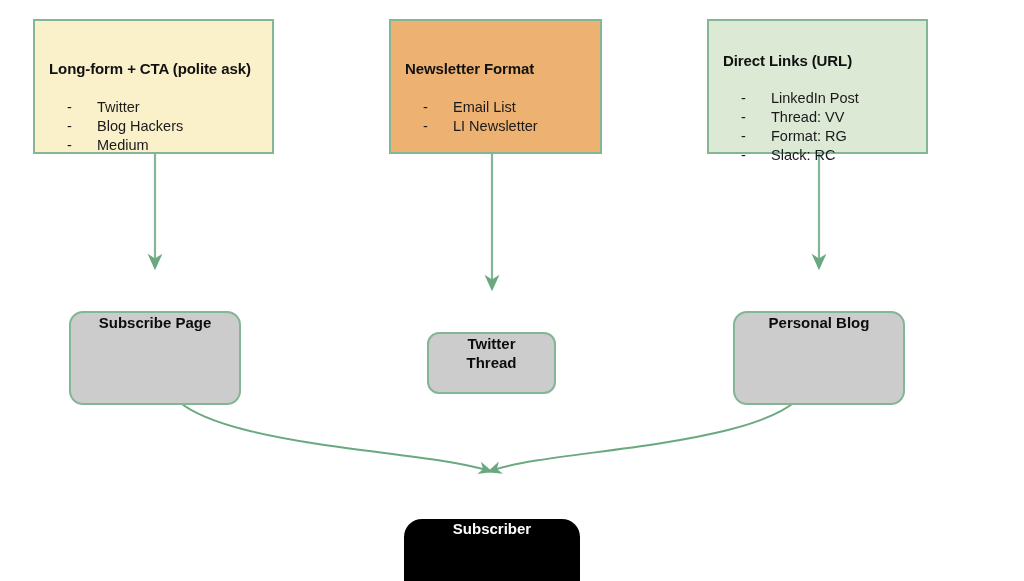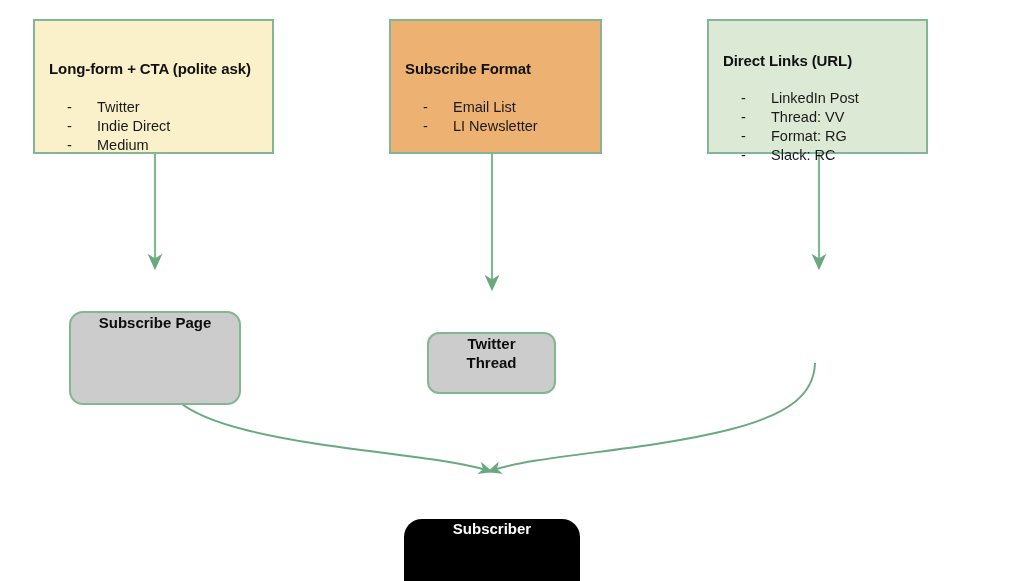--- a/index.html
+++ b/index.html
@@ -124,31 +124,31 @@
 
   <div class="note" style="left:33px; top:19px; width:241px; height:135px; background:#faf0ca;">
     <div class="note-title" style="top:39px;">Long-form + CTA (polite ask)</div>
     <ul class="note-list" style="top:77px;">
       <li>
         <span class="dash">-</span>
         <span>Twitter</span>
       </li>
       <li>
         <span class="dash">-</span>
-        <span>Indie Direct</span>
+        <span>Blog Hackers</span>
       </li>
       <li>
         <span class="dash">-</span>
         <span>Medium</span>
       </li>
     </ul>
   </div>
 
   <div class="note" style="left:389px; top:19px; width:213px; height:135px; background:#edb272;">
-    <div class="note-title" style="top:39px;">Subscribe Format</div>
+    <div class="note-title" style="top:39px;">Newsletter Format</div>
     <ul class="note-list" style="top:77px;">
       <li>
         <span class="dash">-</span>
         <span>Email List</span>
       </li>
       <li>
         <span class="dash">-</span>
         <span>LI Newsletter</span>
       </li>
     </ul>
@@ -180,18 +180,21 @@
     <span>Subscribe Page</span>
   </div>
 
   <div class="node" style="left:427px; top:290px; width:129px; height:62px; border-radius:12px;">
     <div>
       <span>Twitter</span>
       <span>Thread</span>
     </div>
   </div>
 
+  <div class="node" style="left:733px; top:269px; width:172px; height:94px;">
+    <span>Personal Blog</span>
+  </div>
 
   <div class="node terminal" style="left:404px; top:477px; width:176px; height:96px;">
     <span>Subscriber</span>
   </div>
 
 </div>
 
 </body></html>

